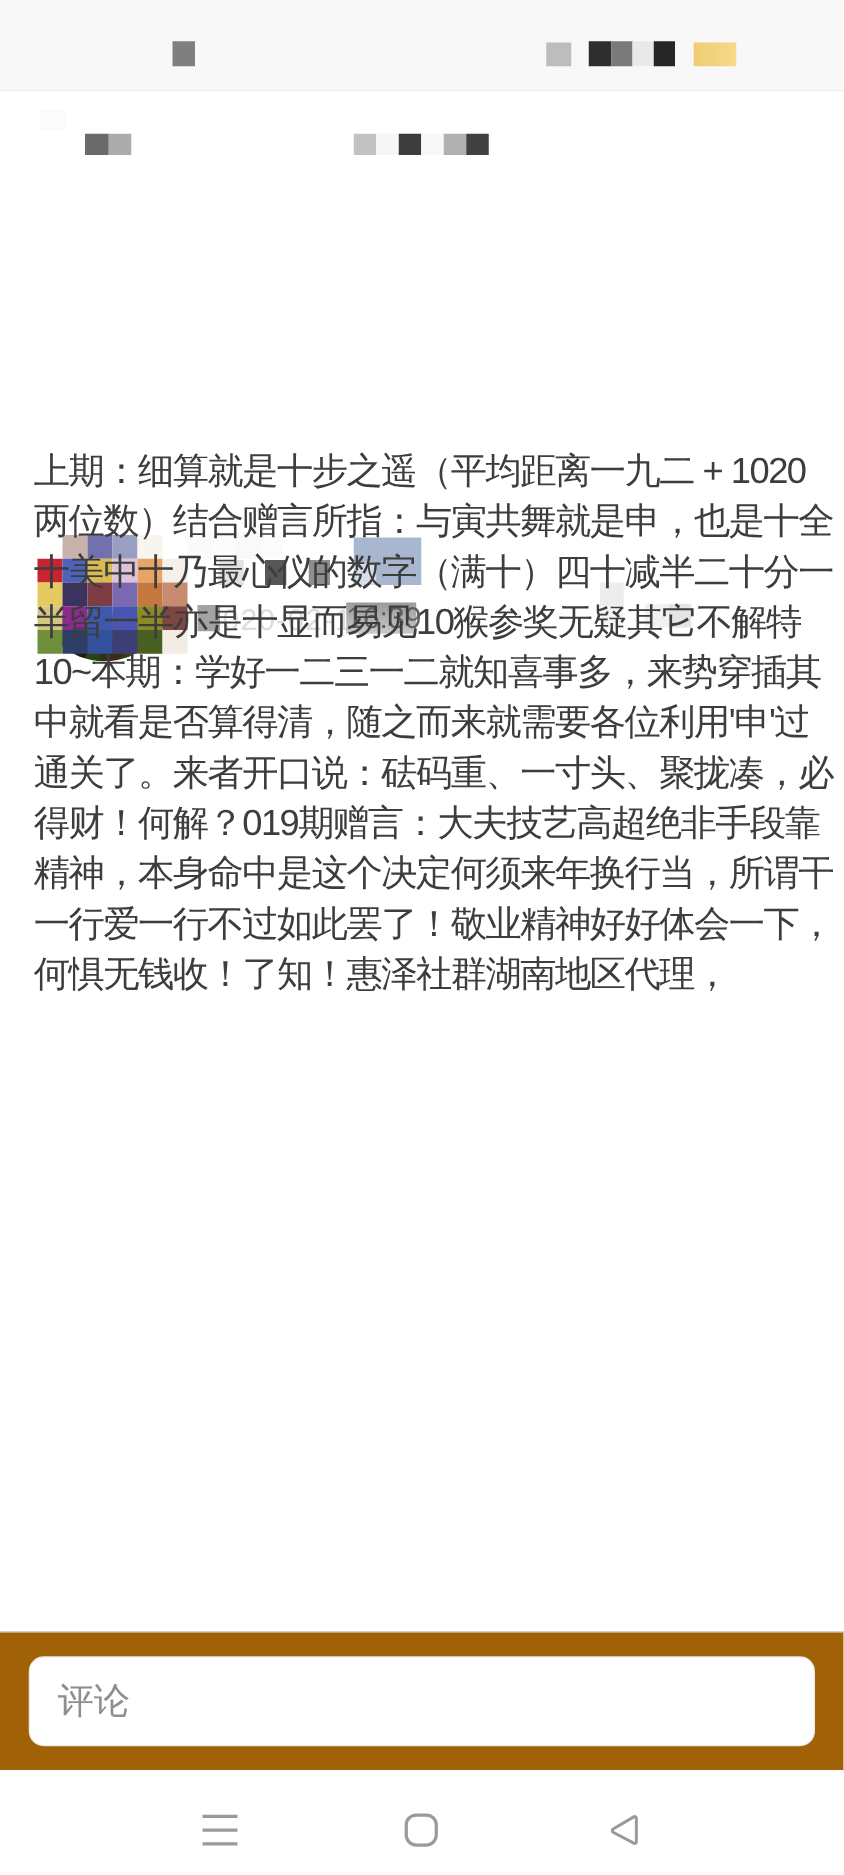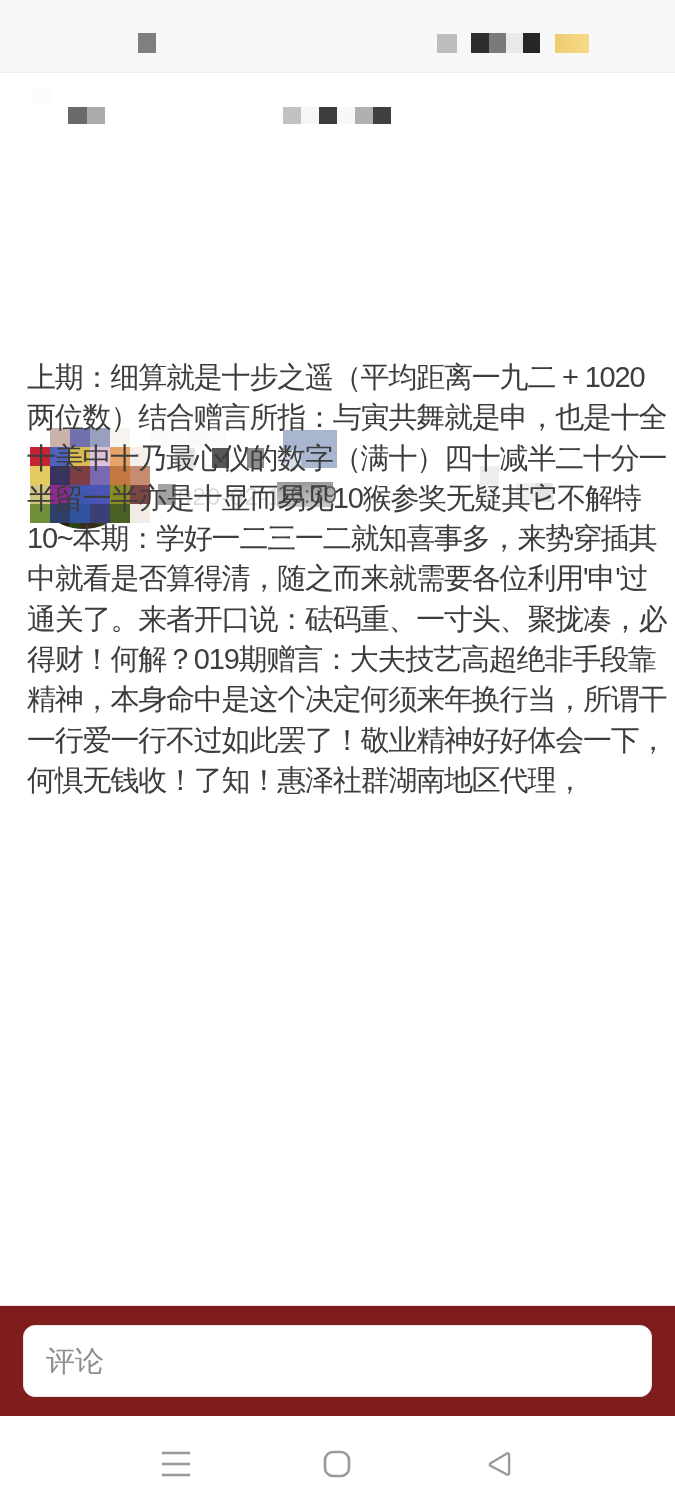--- a/index.html
+++ b/index.html
@@ -33,21 +33,21 @@
   .ts-faint{position:absolute;left:20px;top:1px;font-size:24px;color:#dcdcdc;letter-spacing:1px;white-space:nowrap;}
   .ts-block2{position:absolute;left:119px;top:0;width:56px;height:25px;background:linear-gradient(180deg,#9a9a9a 0%,#c9c9c9 100%);
     color:#5f5f5f;font-size:24px;line-height:25px;text-align:center;}
 
   
   .post-body{position:absolute;left:27px;top:357px;width:642px;
     font-size:29px;line-height:40.3px;letter-spacing:-1.2px;color:#3d3d3d;
     white-space:pre-line;}
 
   
-  .comment-bar{position:absolute;left:0;top:1305px;width:675px;height:111px;background:#7f1d1d;border-top:1px solid #e7e7e7;}
+  .comment-bar{position:absolute;left:0;top:1305px;width:675px;height:111px;background:#a16207;border-top:1px solid #e7e7e7;}
   .comment-input{position:absolute;left:23px;top:19px;width:629px;height:72px;box-sizing:border-box;
     background:#ffffff;border:1px solid #e9e9e9;border-radius:12px;
     font-family:"Liberation Sans","DejaVu Sans",sans-serif;font-size:29px;color:#444;padding:0 22px;outline:none;}
   .comment-input::placeholder{color:#8f8f8f;opacity:1;}
 
   
   .nav-bar{position:absolute;left:0;top:1416px;width:675px;height:84px;background:#ffffff;}
   .nav-btn{position:absolute;top:24px;width:60px;height:48px;display:flex;align-items:center;justify-content:center;}
   .nav-menu{left:146px;} .nav-home{left:307px;} .nav-back{left:469px;}
 </style>

